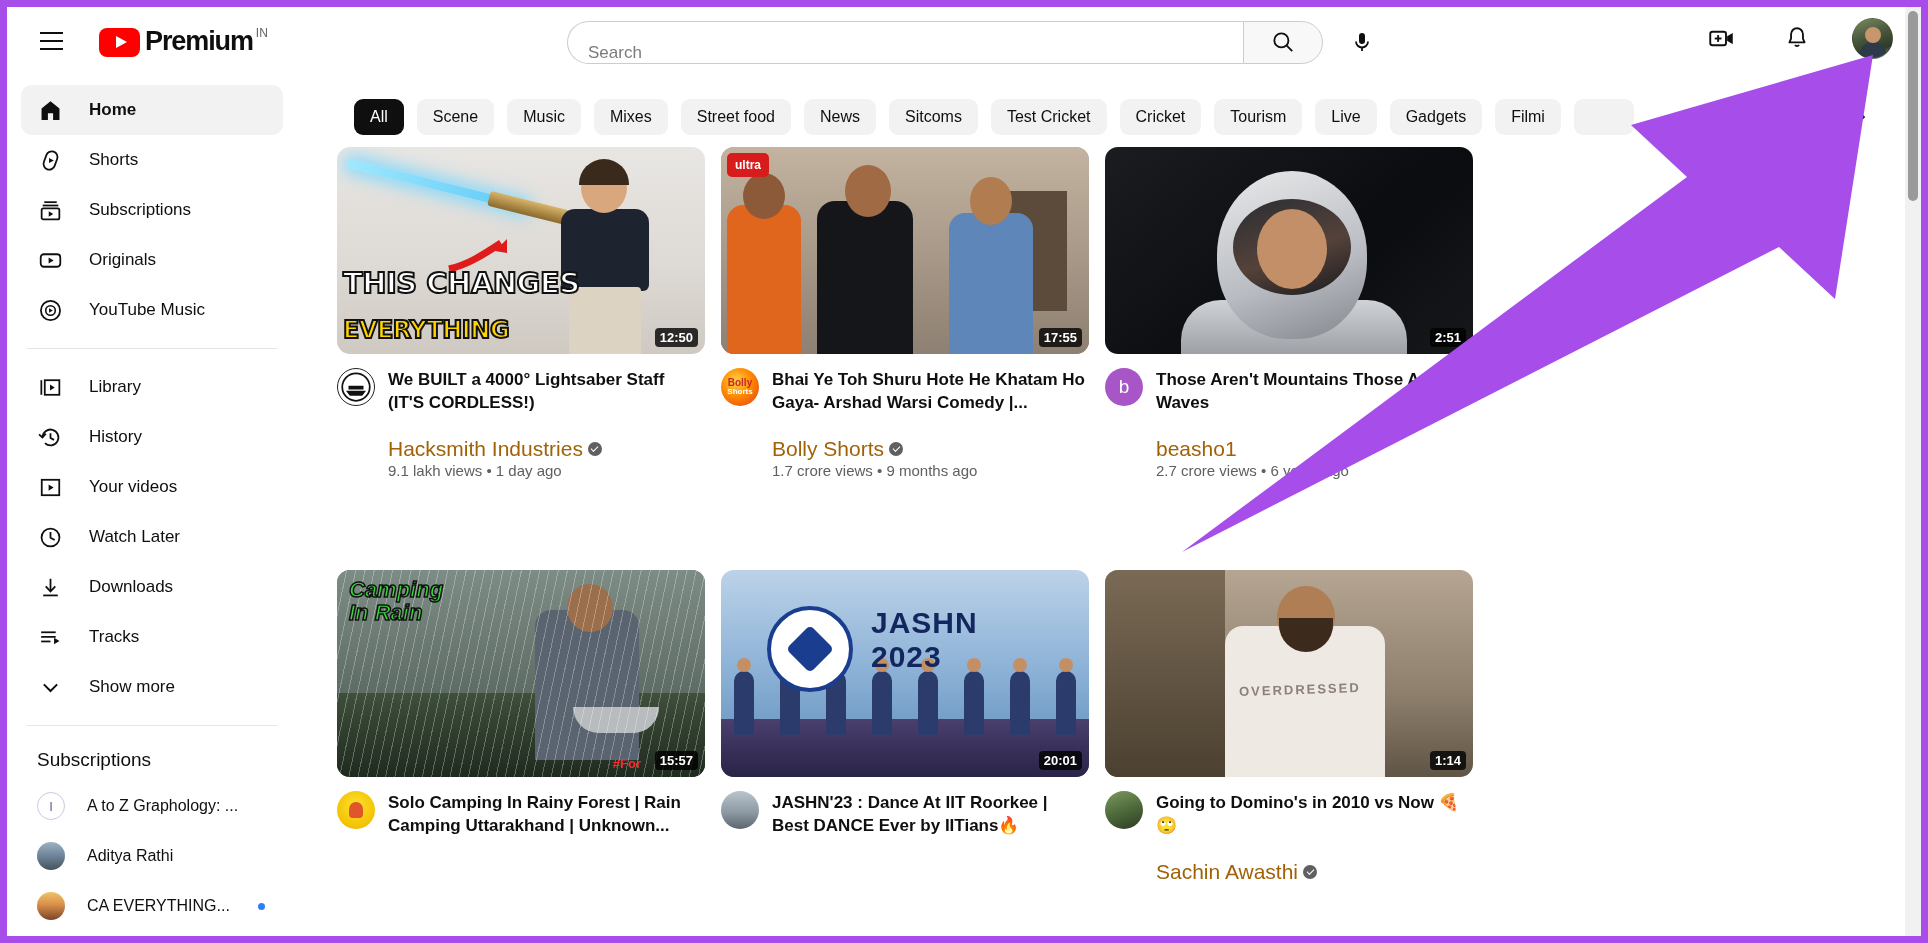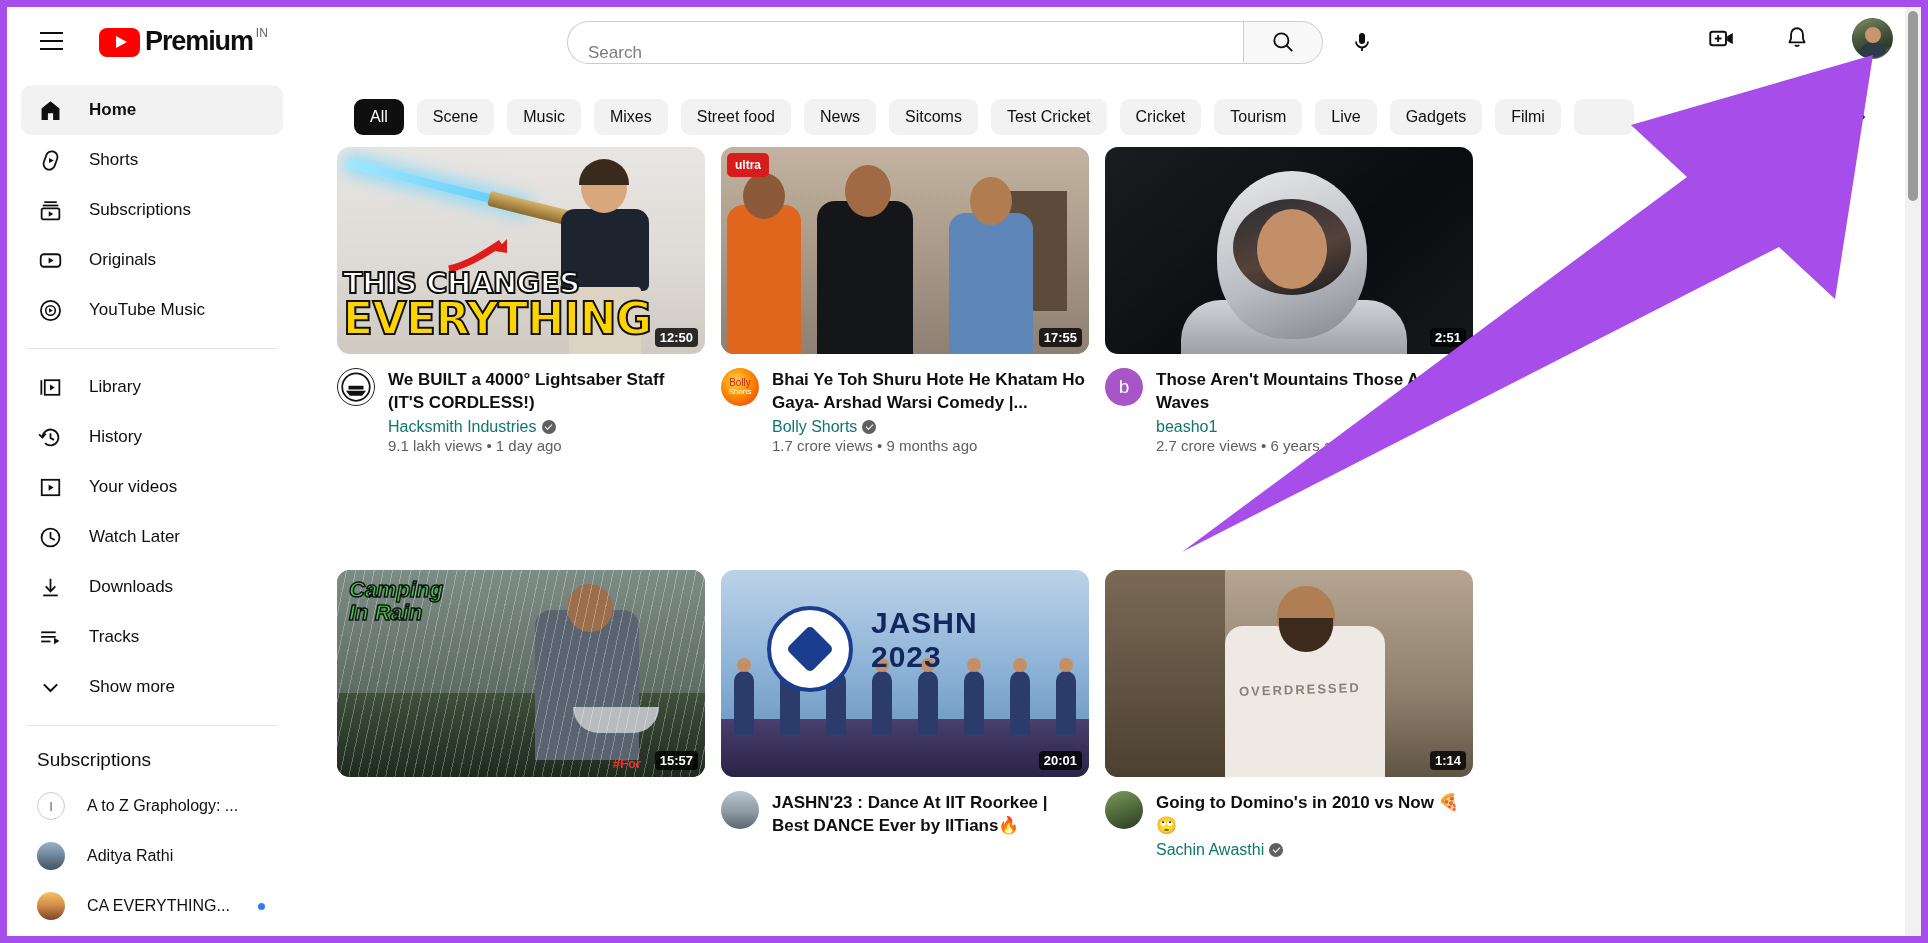--- a/index.html
+++ b/index.html
@@ -168,21 +168,21 @@
     background: rgba(0,0,0,.8); color:#fff; font-size:13px;
     padding: 2px 5px; border-radius: 4px; font-weight: 600;
   }
   .meta { display:flex; margin-top: 14px; gap: 13px; }
   .ch-avatar { width: 38px;height:38px;border-radius:50%; flex:none; overflow:hidden; position:relative;
                display:flex;align-items:center;justify-content:center; font-size:19px;color:#fff;}
   .vtitle {
     font-size: 17px; font-weight:600; color:#0f0f0f; line-height: 1.36;
     max-height: 48px; overflow:hidden;
   }
-  .chname { font-size: 16px; color:#0f766e; margin-top: 4px; display:flex;align-items:center;gap:5px;}
+  .chname { font-size: 21px; color:#a16207; margin-top: 23px; display:flex;align-items:center;gap:5px;}
   .vstats { font-size: 15px; color:#606060; margin-top: 1px; }
   .verified {
     width:14px;height:14px;border-radius:50%;background:#606060;
     display:inline-flex;align-items:center;justify-content:center; flex:none;
   }
   .verified::after{ content:""; width:6px;height:3px;border-left:1.6px solid #fff;
     border-bottom:1.6px solid #fff; transform: rotate(-45deg); margin-bottom:2px;}
 
   
   .th1 { background: linear-gradient(180deg,#e8e6e3 0%,#dedad5 55%,#cfc9c2 100%); }
@@ -206,21 +206,21 @@
   .th1 .legs {position:absolute;left:20px;top:124px;width:72px;height:70px;background:#ddd3c2;border-radius:4px;}
   .th1 .arrow {
     position:absolute; left: 108px; top: 88px; width: 70px; height: 38px;
   }
   .th1 .txt1 {
     position:absolute; left: 6px; bottom: 54px; font-size: 29px; font-weight:900;
     color:#fff; letter-spacing:-.5px;
     -webkit-text-stroke: 2px #111; font-family:"DejaVu Sans", sans-serif;
   }
   .th1 .txt2 {
-    position:absolute; left: 6px; bottom: 10px; font-size: 44px; font-weight:900;
+    position:absolute; left: 6px; bottom: 10px; font-size: 24px; font-weight:900;
     color:#ffd400; letter-spacing:-.5px;
     -webkit-text-stroke: 2px #111; font-family:"DejaVu Sans", sans-serif;
   }
 
   .th2 { background: linear-gradient(180deg,#b9a894 0%,#9b8a78 100%); }
   .th2 .wall {position:absolute;inset:0;background:linear-gradient(180deg,#c3b3a0,#8e8072);}
   .th2 .shelf {position:absolute;right:22px;top:44px;width:74px;height:120px;background:#5c4a3a;}
   .th2 .p1 {position:absolute;left:6px;top:58px;width:74px;height:150px;background:#e0651d;border-radius:16px 16px 0 0;}
   .th2 .p1h {position:absolute;left:22px;top:26px;width:42px;height:46px;border-radius:50%;background:#8c5a38;}
   .th2 .p2 {position:absolute;left:96px;top:54px;width:96px;height:154px;background:#15161a;border-radius:18px 18px 0 0;}
@@ -559,21 +559,21 @@
         <div class="p3"></div>
           <div class="p3h"></div>
         <div class="p1"></div>
           <div class="p1h"></div>
         <div class="p2"></div>
           <div class="p2h"></div>
         <div class="badge">ultra</div>
         <div class="dur">17:55</div>
       </div>
       <div class="meta">
-        <div class="ch-avatar" style="background:radial-gradient(circle at 40% 35%, #ffd54a 0%, #ff8a00 45%, #e03a1a 100%);font-size:10px;font-weight:400;color:#b71c1c;flex-direction:column;line-height:1;">
+        <div class="ch-avatar" style="background:radial-gradient(circle at 40% 35%, #ffd54a 0%, #ff8a00 45%, #e03a1a 100%);font-size:10px;font-weight:700;color:#b71c1c;flex-direction:column;line-height:1;">
           <span style="color:#c62828;">Bolly</span>
             <span style="color:#fff;font-size:8px;">Shorts</span>
         </div>
         <div>
           <div class="vtitle">Bhai Ye Toh Shuru Hote He Khatam Ho Gaya- Arshad Warsi Comedy |...</div>
           <div class="chname">
             <span>Bolly Shorts</span>
             <span class="verified"></span>
           </div>
           <div class="vstats">1.7 crore views • 9 months ago</div>
@@ -609,20 +609,32 @@
           <div class="ground"></div>
         <div class="man"></div>
           <div class="manh"></div>
           <div class="pan"></div>
         <div class="rain"></div>
         <div class="lbl" style="white-space:pre-line;">Camping
 In Rain</div>
         <div class="tag">#For</div>
         <div class="dur">15:57</div>
       </div>
+      <div class="meta">
+        <div class="ch-avatar" style="background:radial-gradient(circle at 50% 40%, #ffe234 0%, #f2c200 70%, #d9a400 100%);">
+          <span style="display:block;width:14px;height:16px;border-radius:7px 7px 4px 4px;background:#e0562a;"></span>
+        </div>
+        <div>
+          <div class="vtitle">Solo Camping In Rainy Forest | Rain Camping Uttarakhand | Unknown...</div>
+          <div class="chname">
+            <span></span>
+          </div>
+          <div class="vstats"></div>
+        </div>
+      </div>
     </div>
 
     <div class="card">
       <div class="thumb th5">
         <div class="stage"></div>
         <div class="dancers">
           <span class="d"></span>
             <span class="d"></span>
             <span class="d"></span>
           <span class="d"></span>

